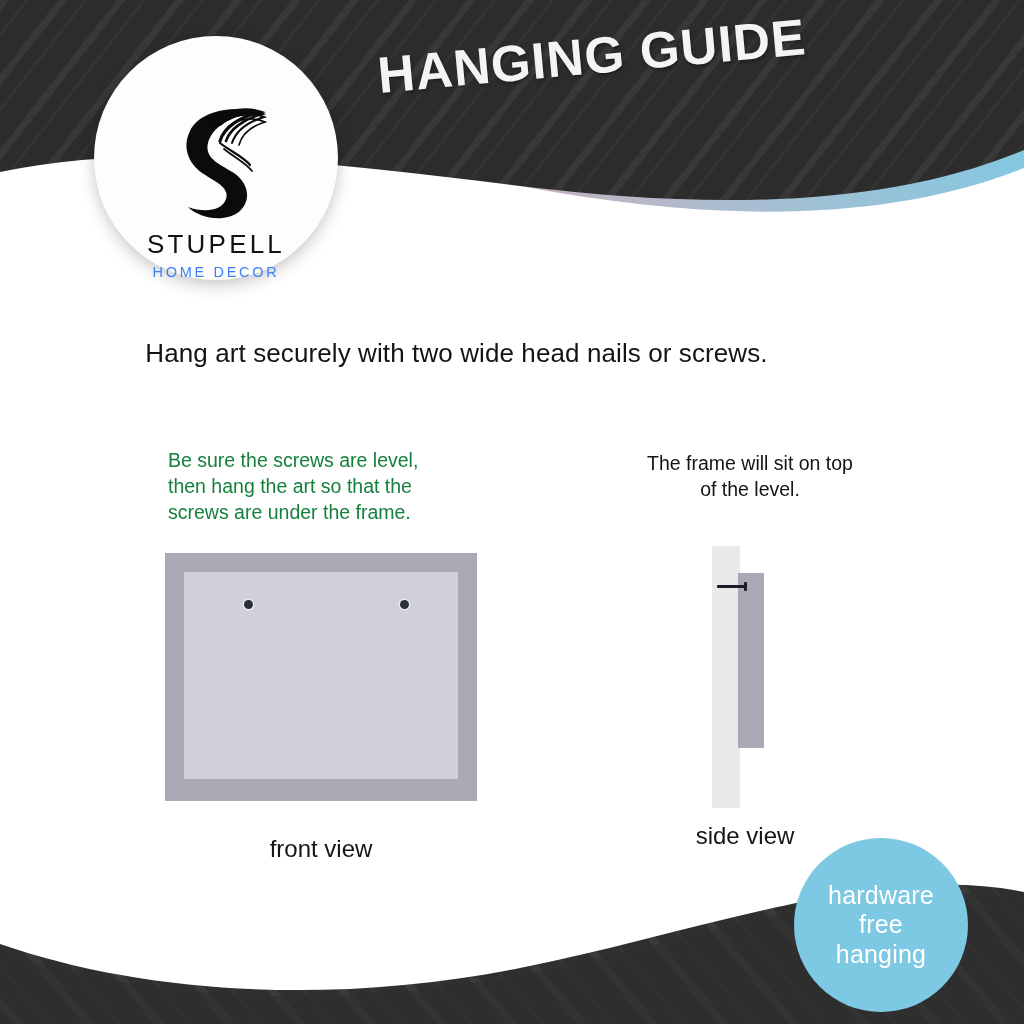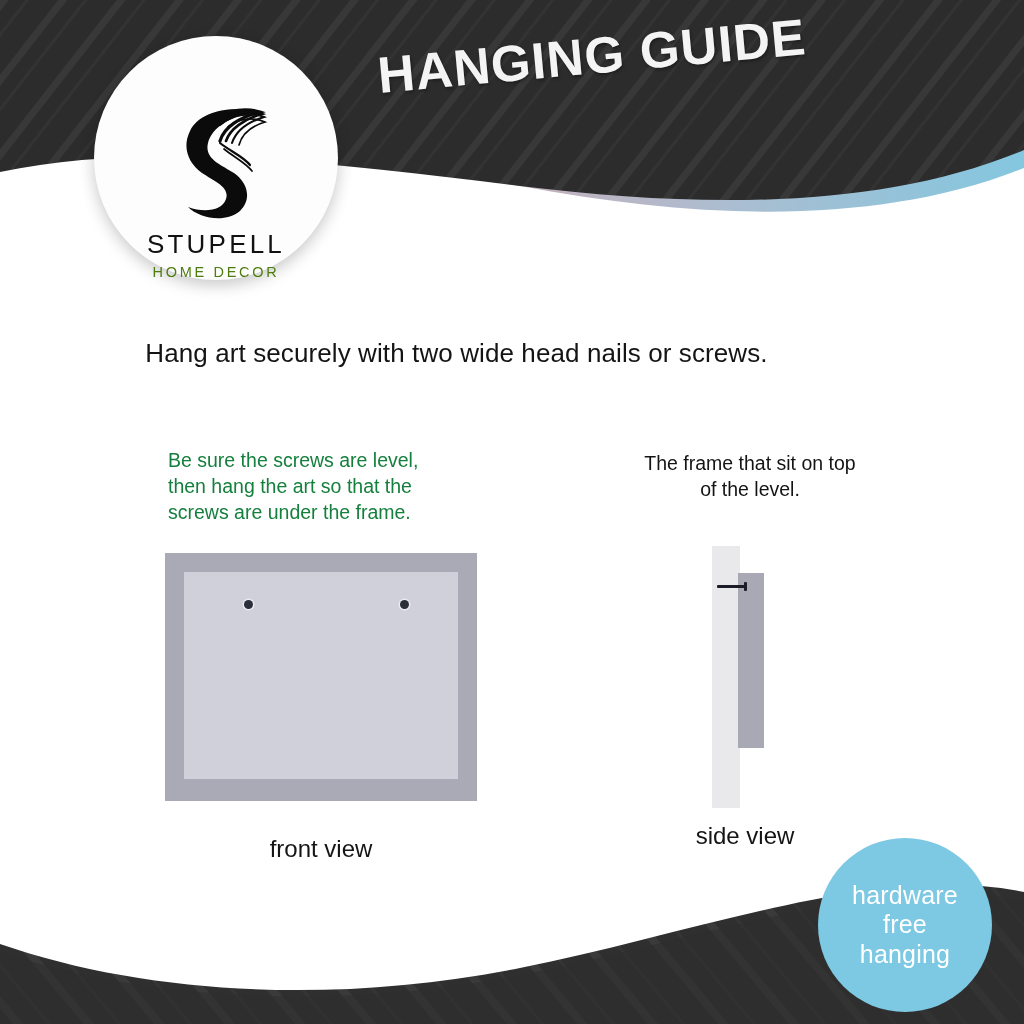--- a/index.html
+++ b/index.html
@@ -14,21 +14,21 @@
     position:absolute;left:94px;top:36px;width:244px;height:244px;border-radius:50%;
     background:#fdfdfd;box-shadow:0 5px 16px rgba(0,0,0,.22);
     display:flex;flex-direction:column;align-items:center;justify-content:flex-end;
   }
   .logo-mark{width:112px;height:118px;margin-top:34px;}
   .logo-name{
     font-size:26px;letter-spacing:3.2px;color:#111;margin-top:8px;font-weight:400;
     font-family:"Liberation Sans",sans-serif;
   }
   .logo-sub{
-    font-size:14.5px;letter-spacing:2.7px;color:#4d7c0f;margin-top:4px;font-weight:400;
+    font-size:14.5px;letter-spacing:2.7px;color:#3b82f6;margin-top:4px;font-weight:400;
   }
 
   
   .header-title{
     position:absolute;left:378px;top:46px;width:520px;
     font-size:51px;font-weight:700;color:#f4f4f4;letter-spacing:1px;
     transform:rotate(-5.2deg);transform-origin:left center;
     text-shadow:1px 2px 3px rgba(0,0,0,.35);
     white-space:nowrap;
   }
@@ -88,21 +88,21 @@
 
   
   .caption{
     position:absolute;font-size:24px;color:#151515;font-weight:500;text-align:center;
   }
   .caption.front{left:161px;top:835px;width:320px;}
   .caption.side{left:625px;top:822px;width:240px;}
 
   
   .hw-badge{
-    position:absolute;left:818px;top:838px;width:174px;height:174px;border-radius:50%;
+    position:absolute;left:794px;top:838px;width:174px;height:174px;border-radius:50%;
     background:#7dc8e2;display:flex;flex-direction:column;align-items:center;
     justify-content:center;color:#ffffff;line-height:1.18;
   }
   .hw-badge span{display:block;font-size:25px;font-weight:400;letter-spacing:.2px;}
 </style>
 </head>
 <body>
 
 <div id="stage">
 
@@ -185,21 +185,21 @@
   <div class="front-view">
     <div class="front-view-inner">
       <div class="screw-dot left"></div>
       <div class="screw-dot right"></div>
     </div>
   </div>
 
   <div class="caption front">front view</div>
 
   <div class="col-right-text">
-    <div>The frame that sit on top</div>
+    <div>The frame will sit on top</div>
     <div>of the level.</div>
   </div>
 
   <div class="side-view">
     <div class="side-wall"></div>
     <div class="side-frame"></div>
     <div class="nail">
       <div class="nail-shaft"></div>
       <div class="nail-head"></div>
     </div>

